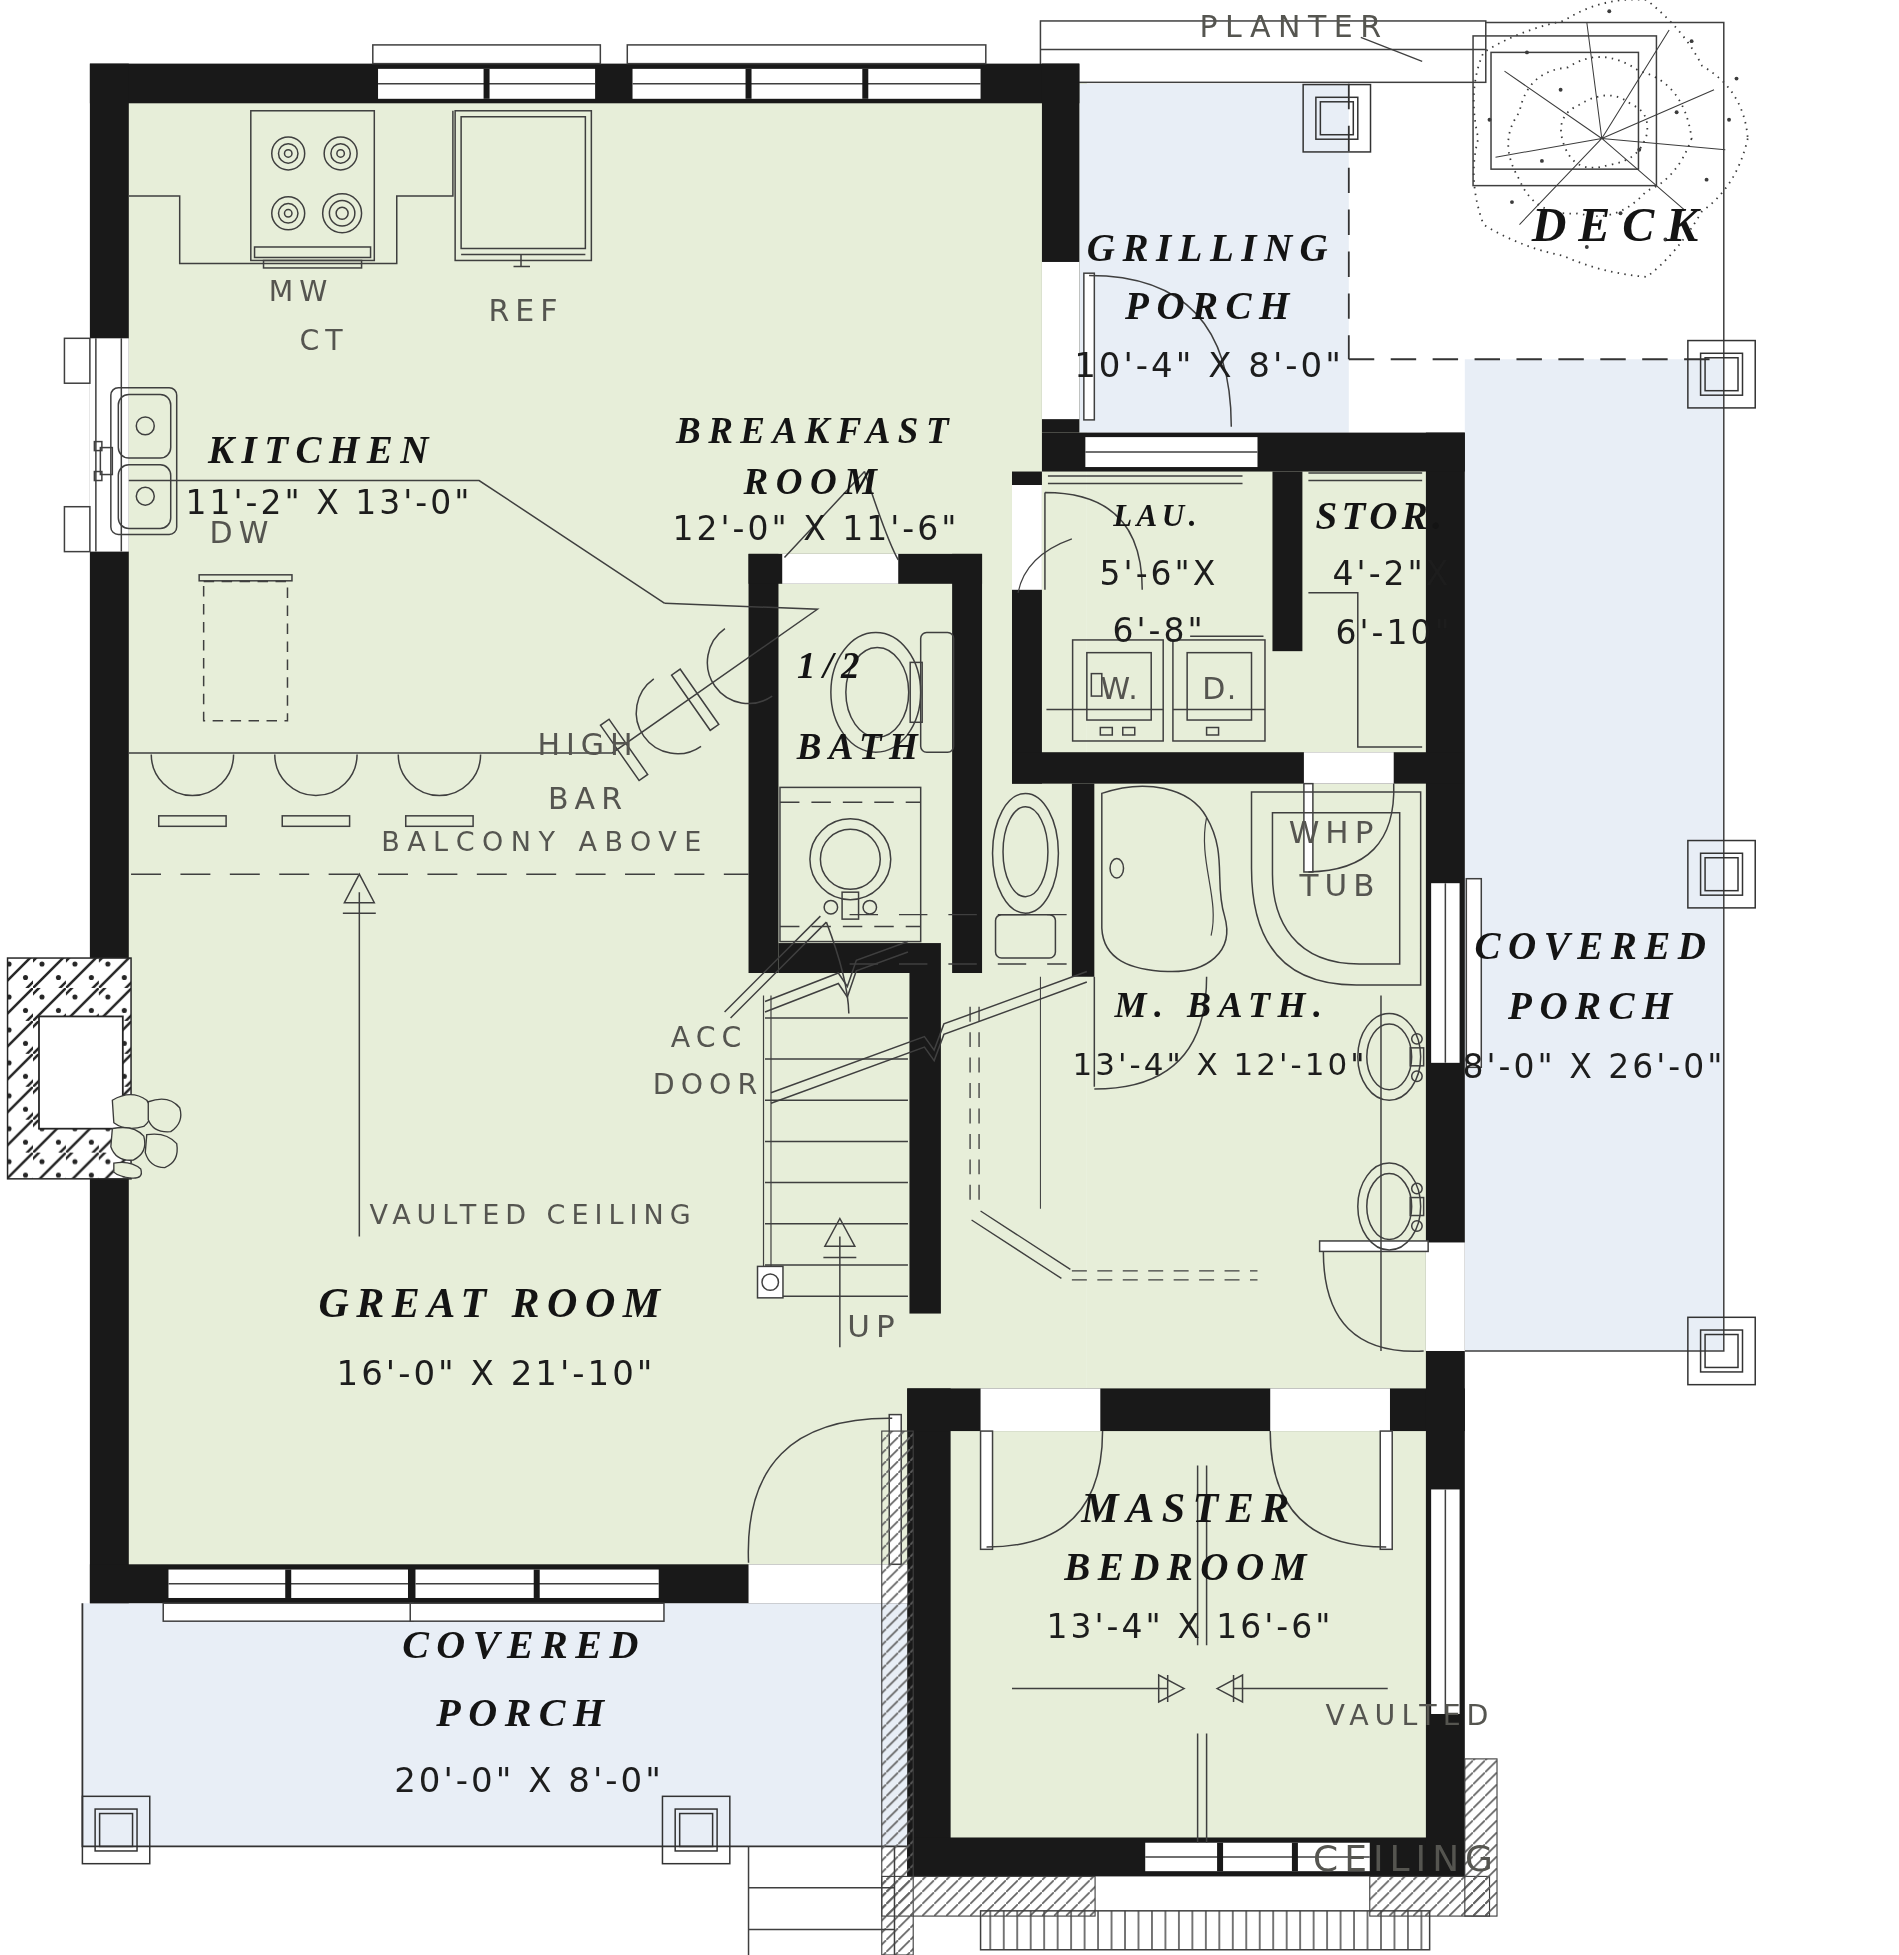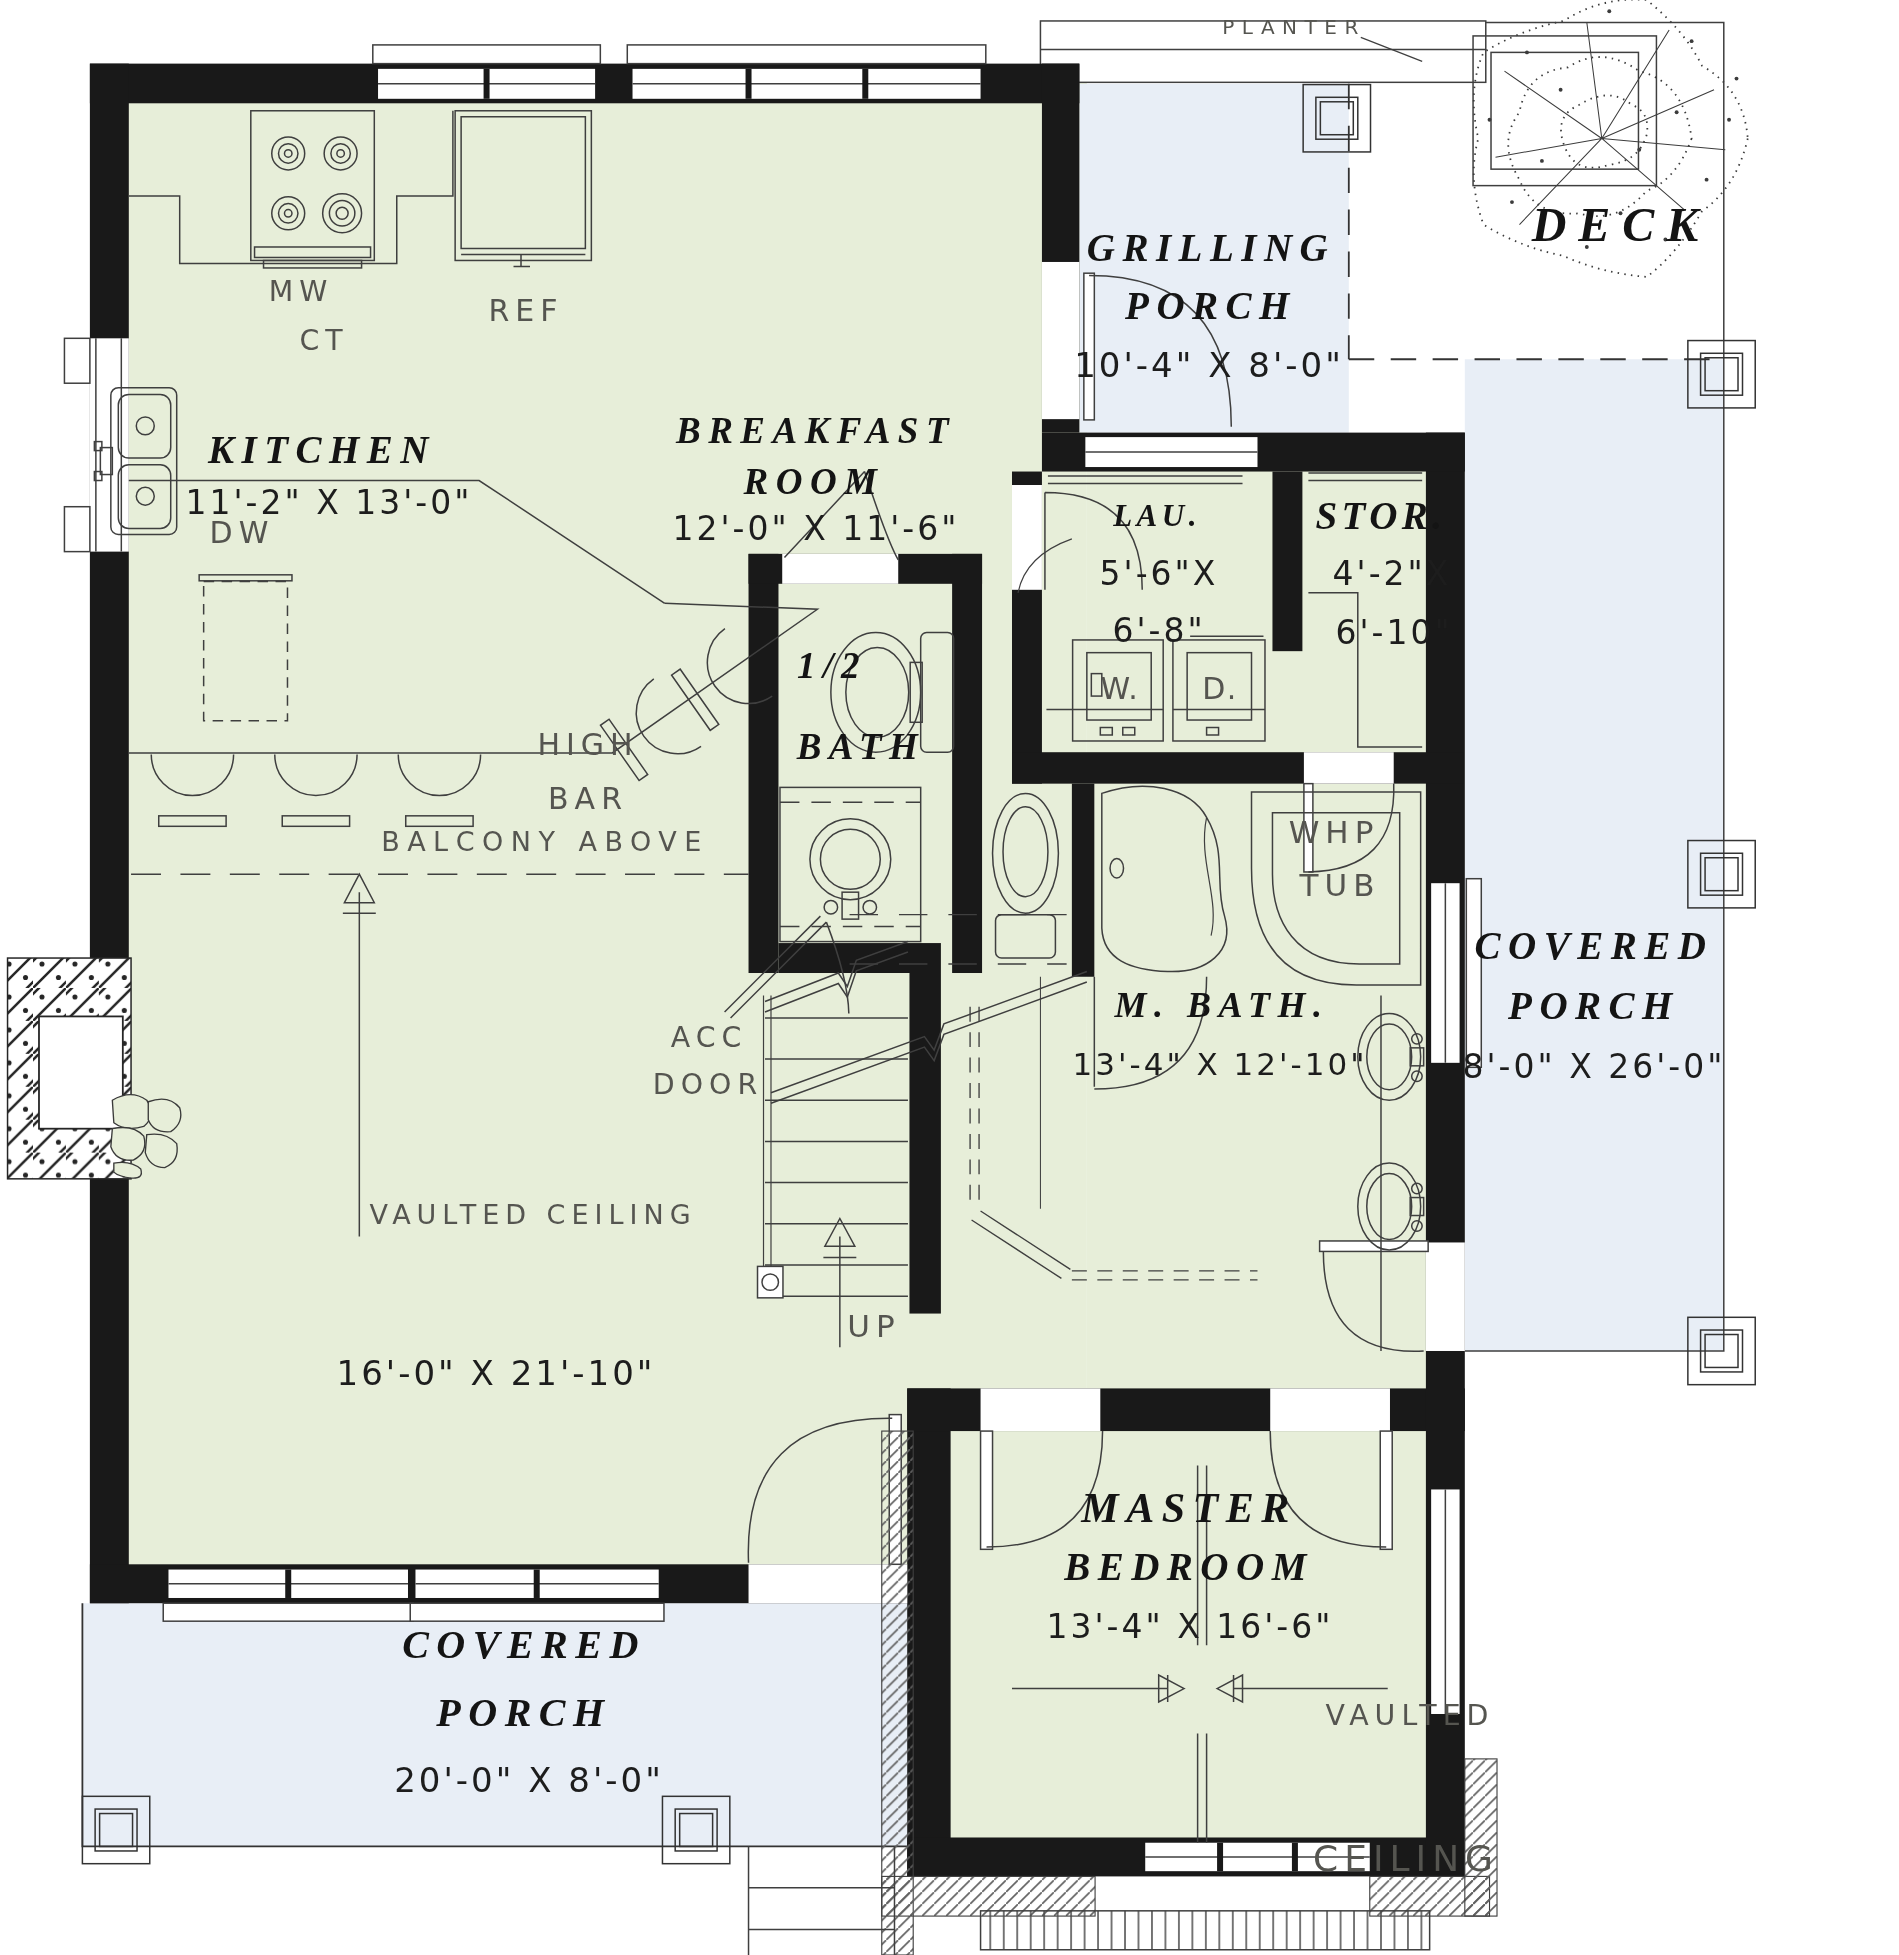--- a/index.html
+++ b/index.html
@@ -438,31 +438,32 @@
   <div class="lbl t" style="left:832px;top:665px;font-size:37px">1/2</div>
   <div class="lbl t" style="left:861px;top:746px;font-size:37px">BATH</div>
 
   <div class="lbl t" style="left:1222px;top:1005px;font-size:36px">M. BATH.</div>
   <div class="lbl d" style="left:1220px;top:1064px;font-size:31px">13'-4" X 12'-10"</div>
 
   <div class="lbl t" style="left:1594px;top:945px;font-size:39px">COVERED</div>
   <div class="lbl t" style="left:1594px;top:1005px;font-size:39px">PORCH</div>
   <div class="lbl d" style="left:1594px;top:1066px;font-size:33px">8'-0" X 26'-0"</div>
 
+  <div class="lbl t" style="left:493px;top:1303px;font-size:42px">GREAT ROOM</div>
   <div class="lbl d" style="left:496px;top:1373px;font-size:34px">16'-0" X 21'-10"</div>
 
   <div class="lbl t" style="left:1189px;top:1508px;font-size:42px">MASTER</div>
   <div class="lbl t" style="left:1189px;top:1566px;font-size:39px">BEDROOM</div>
   <div class="lbl d" style="left:1190px;top:1626px;font-size:33px">13'-4" X 16'-6"</div>
 
   <div class="lbl t" style="left:524px;top:1645px;font-size:40px">COVERED</div>
   <div class="lbl t" style="left:524px;top:1713px;font-size:40px">PORCH</div>
   <div class="lbl d" style="left:529px;top:1780px;font-size:34px">20'-0" X 8'-0"</div>
 
-  <div class="lbl c" style="left:1294px;top:27px;font-size:20px;letter-spacing:7.5px">PLANTER</div>
+  <div class="lbl c" style="left:1294px;top:27px;font-size:30px;letter-spacing:7.5px">PLANTER</div>
   <div class="lbl c" style="left:301px;top:292px;font-size:28.4px">MW</div>
   <div class="lbl c" style="left:324px;top:341px;font-size:28.4px">CT</div>
   <div class="lbl c" style="left:526px;top:311px;font-size:30px">REF</div>
   <div class="lbl c" style="left:242px;top:533px;font-size:30px">DW</div>
   <div class="lbl c" style="left:588px;top:745px;font-size:30px">HIGH</div>
   <div class="lbl c" style="left:588px;top:799px;font-size:30px">BAR</div>
   <div class="lbl c" style="left:545px;top:841px;font-size:27px;letter-spacing:7.5px">BALCONY ABOVE</div>
   <div class="lbl c" style="left:709px;top:1038px;font-size:28.4px">ACC</div>
   <div class="lbl c" style="left:708px;top:1085px;font-size:28.4px">DOOR</div>
   <div class="lbl c" style="left:533px;top:1214px;font-size:27px;letter-spacing:6px">VAULTED CEILING</div>

